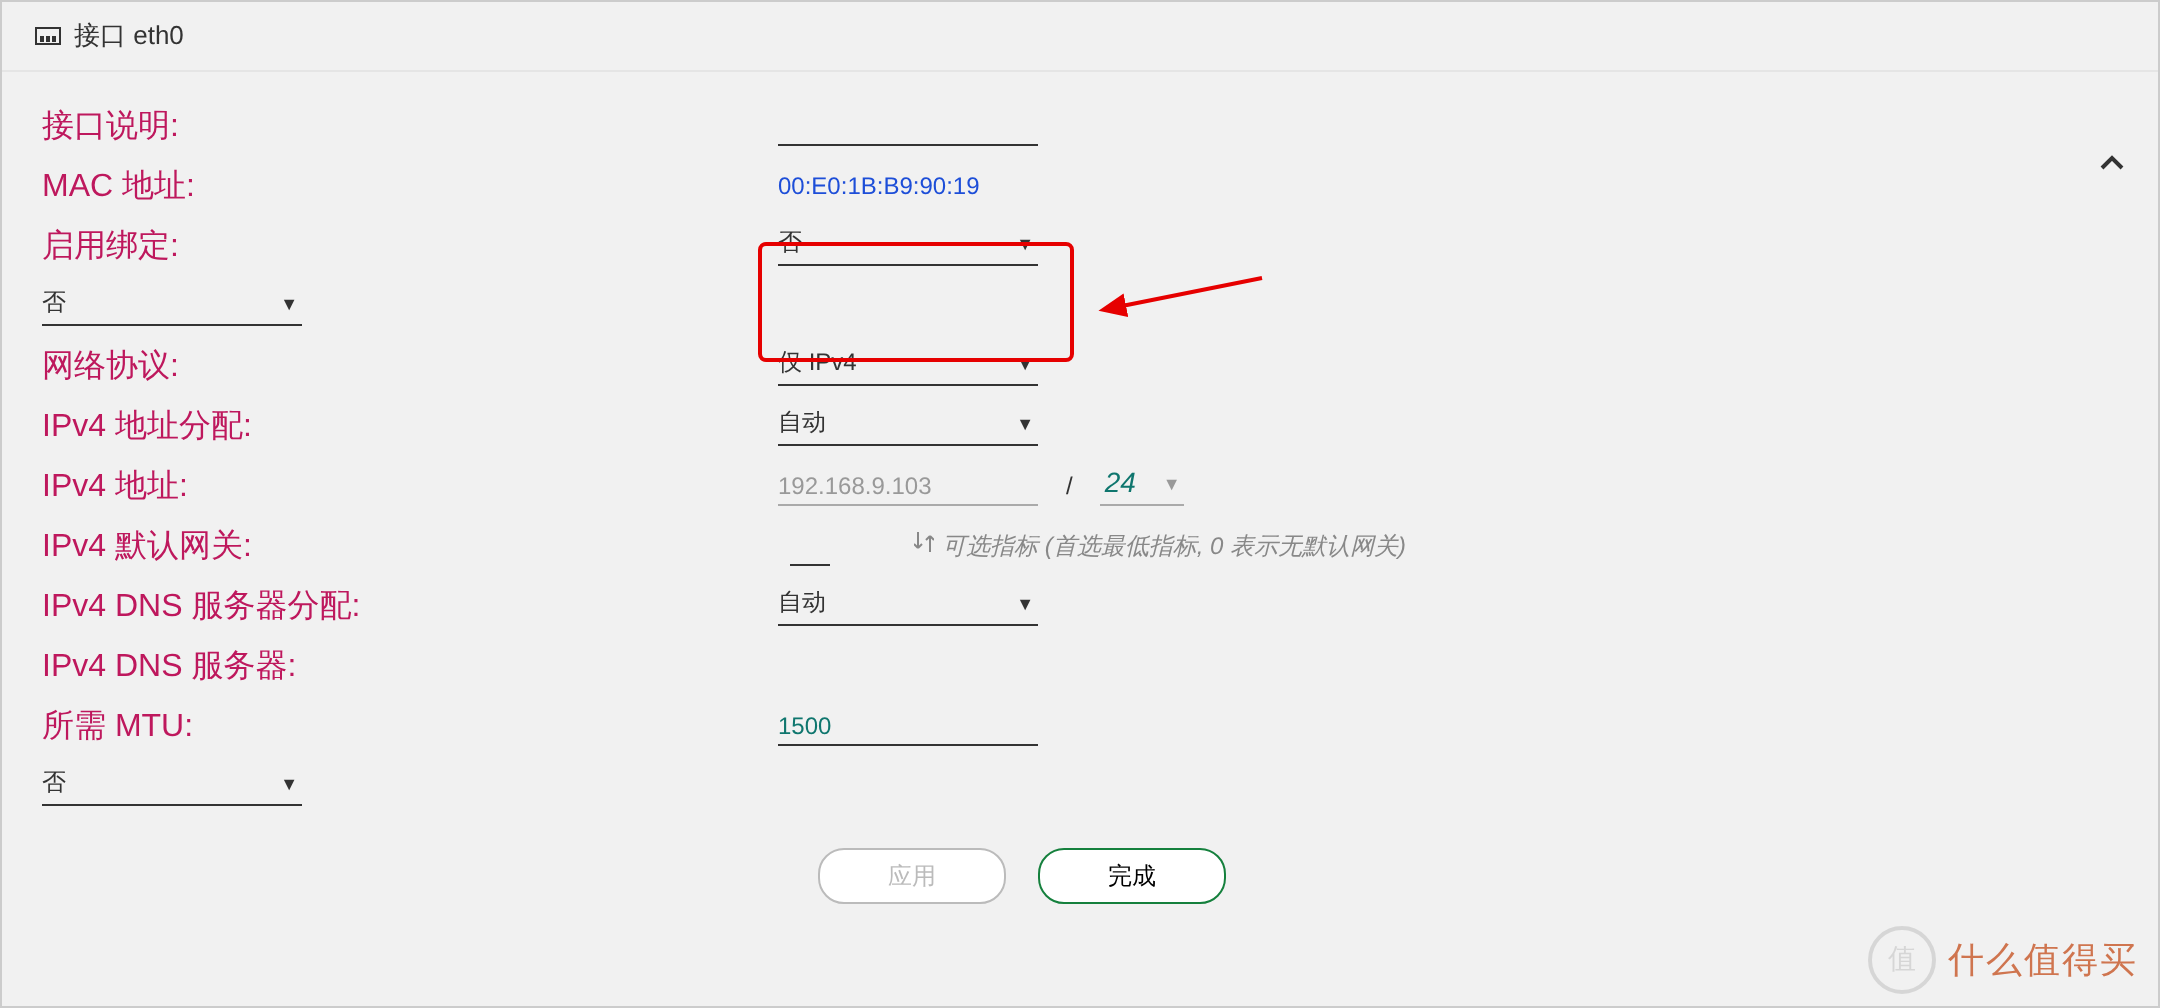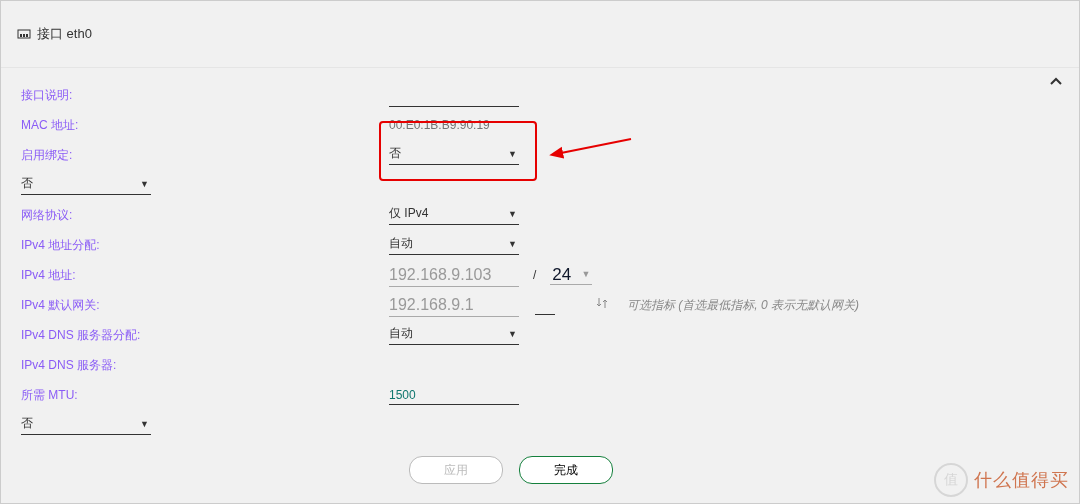--- a/index.html
+++ b/index.html
@@ -1,34 +1,34 @@
 <!DOCTYPE html>
 <html><head>
 <meta charset="utf-8">
 <style>
   * { box-sizing: border-box; margin: 0; padding: 0; }
   html, body { width: 1080px; height: 504px; font-family: Arial, "Microsoft YaHei", sans-serif; background: #f1f1f1; font-size: 12px; color: #333; }
   .page { position: relative; width: 1080px; height: 504px; border: 1px solid #ccc; background: #f1f1f1; overflow: hidden; }
-  .header { display: flex; align-items: center; padding: 24px 16px; font-size: 13px; color: #333; border-bottom: 1px solid #e5e5e5; text-align: center; }
+  .header { display: flex; align-items: center; padding: 8px 16px; font-size: 13px; color: #333; border-bottom: 1px solid #e5e5e5; text-align: center; }
   .header .icon { margin-right: 6px; display: inline-flex; }
   .form { padding: 12px 0 0 20px; }
   .row { display: flex; align-items: center; height: 30px; margin-bottom: 0; }
-  .label { width: 368px; font-size: 12px; color: #8b5cf6; }
+  .label { width: 368px; font-size: 16px; color: #be185d; }
   .value-area { display: flex; align-items: center; gap: 10px; }
-  .static-val { color: #737373; }
-  .underline-input { border: none; border-bottom: 1px solid #333; background: transparent; font-size: 16px; padding: 2px 0; width: 130px; }
+  .static-val { color: #1d4ed8; }
+  .underline-input { border: none; border-bottom: 1px solid #333; background: transparent; font-size: 12px; padding: 2px 0; width: 130px; }
   .underline-input.disabled { color: #999; border-bottom: 1px solid #aaa; }
   .select-wrap { position: relative; display: inline-block; width: 130px; border-bottom: 1px solid #333; height: 20px; }
   .select-wrap .sel-text { position: absolute; left: 0; top: 0; font-size: 12px; }
   .select-wrap .caret { position: absolute; right: 2px; top: 4px; font-size: 9px; }
   .subnet-sep { margin: 0 4px; color: #333; }
   .subnet-select { position: relative; display: inline-block; width: 42px; border-bottom: 1px solid #aaa; height: 20px; }
-  .subnet-select .sel-text { position: absolute; left: 2px; top: 0; font-size: 17px; color: #0f172a; }
+  .subnet-select .sel-text { position: absolute; left: 2px; top: 0; font-size: 14px; color: #0f766e; font-style: italic; }
   .subnet-select .caret { position: absolute; right: 2px; top: 4px; font-size: 9px; color: #999; }
-  .hint { color: #888; font-style: italic; font-size: 12px; display: inline-flex; align-items: flex-start; gap: 20px; }
+  .hint { color: #888; font-style: italic; font-size: 12px; display: inline-flex; align-items: flex-start; gap: 4px; }
   .mtu-input { border: none; border-bottom: 1px solid #333; background: transparent; width: 130px; font-size: 12px; color: #0f766e; padding: 2px 0; }
   .buttons { margin-left: 388px; margin-top: 16px; display: flex; gap: 16px; }
   .btn { width: 94px; height: 28px; font-size: 12px; background: #fff; cursor: pointer; display: inline-flex; align-items: center; justify-content: center; border-radius: 13px; }
   .btn-apply { border: 1px solid #bbb; color: #bbb; }
   .btn-done { border: 1px solid #15803d; color: #000000; }
   .chevron-up { position: absolute; right: 16px; top: 74px; color: #333; font-size: 16px; cursor: pointer; }
   .highlight-box { position: absolute; border: 2px solid #e60000; border-radius: 4px; pointer-events: none; }
   .arrow-svg { position: absolute; pointer-events: none; }
   .watermark { position: absolute; right: 10px; bottom: 6px; display: flex; align-items: center; gap: 6px; color: #ccc; opacity: 0.7; }
   .watermark .circle { width: 34px; height: 34px; border-radius: 50%; border: 2px solid #ccc; display: inline-flex; align-items: center; justify-content: center; font-size: 14px; color: #ccc; }
@@ -121,21 +121,20 @@
         <div class="subnet-select">
           <span class="sel-text">24</span>
           <span class="caret">▼</span>
         </div>
       </div>
     </div>
 
     <div class="row">
       <div class="label">IPv4 默认网关:</div>
       <div class="value-area">
-        <input class="underline-input disabled" disabled="" value="192.168.9.1" style="">
         <span class="short-underline"></span>
         <span style="width:22px;"></span>
         <span class="hint">
           <span>
             <svg width="10" height="12" viewBox="0 0 10 12">
                 <path d="M2 1 L2 9 M2 9 L0 7 M2 9 L4 7 M8 11 L8 3 M8 3 L6 5 M8 3 L10 5" stroke="#888" stroke-width="1" fill="none"></path>
               </svg>
           </span>
           <span>可选指标 (首选最低指标, 0 表示无默认网关)</span>
         </span>

